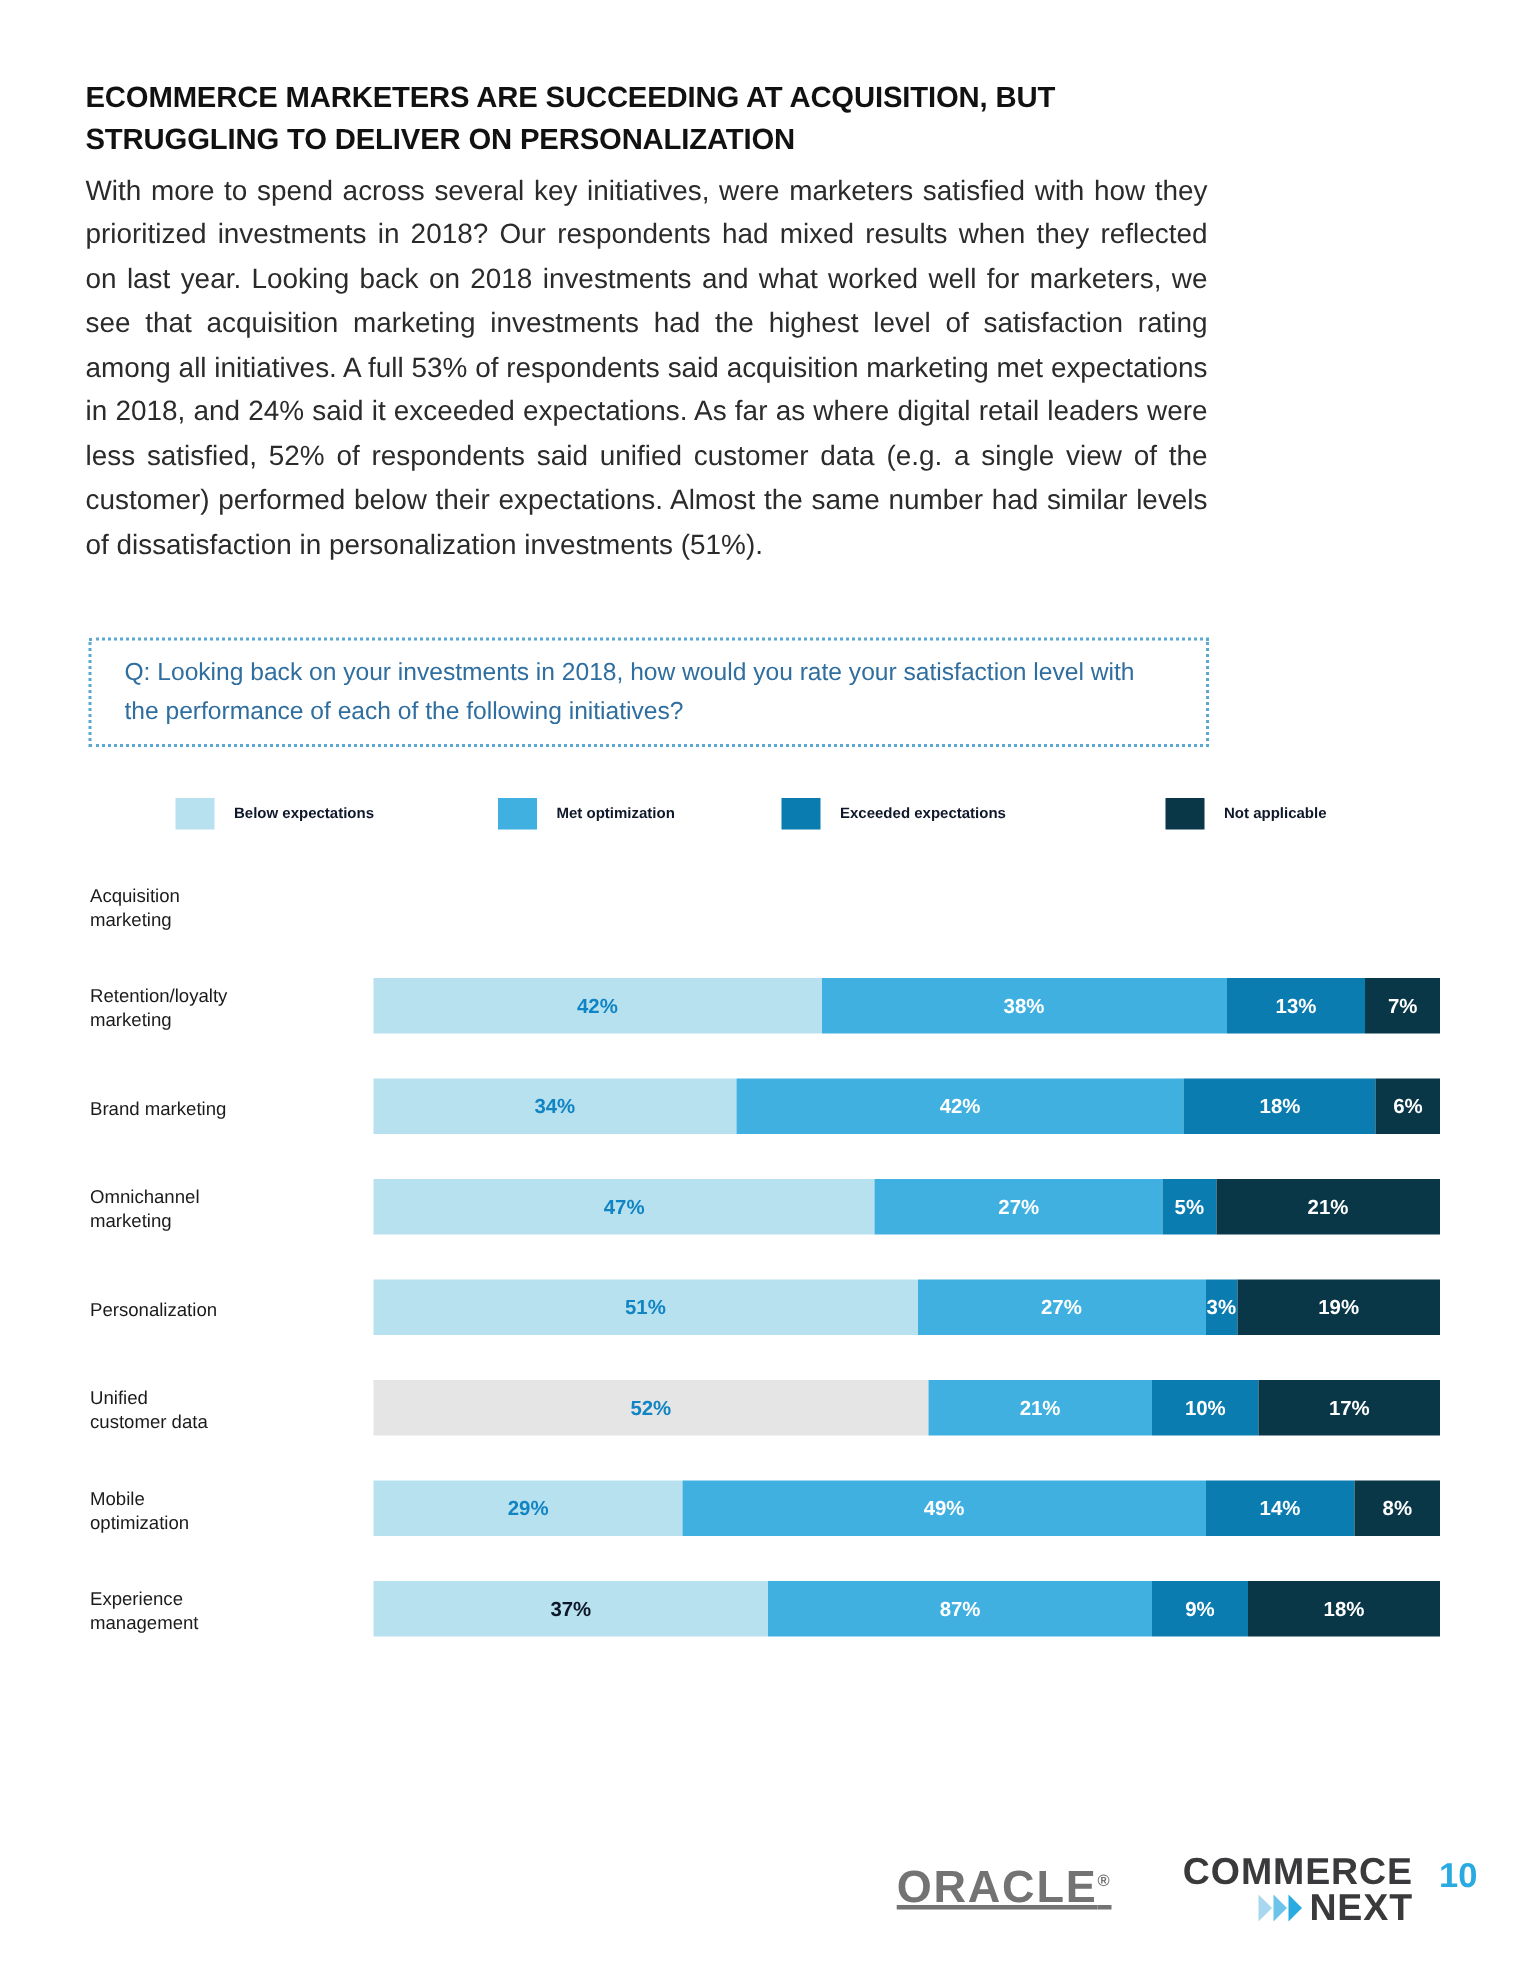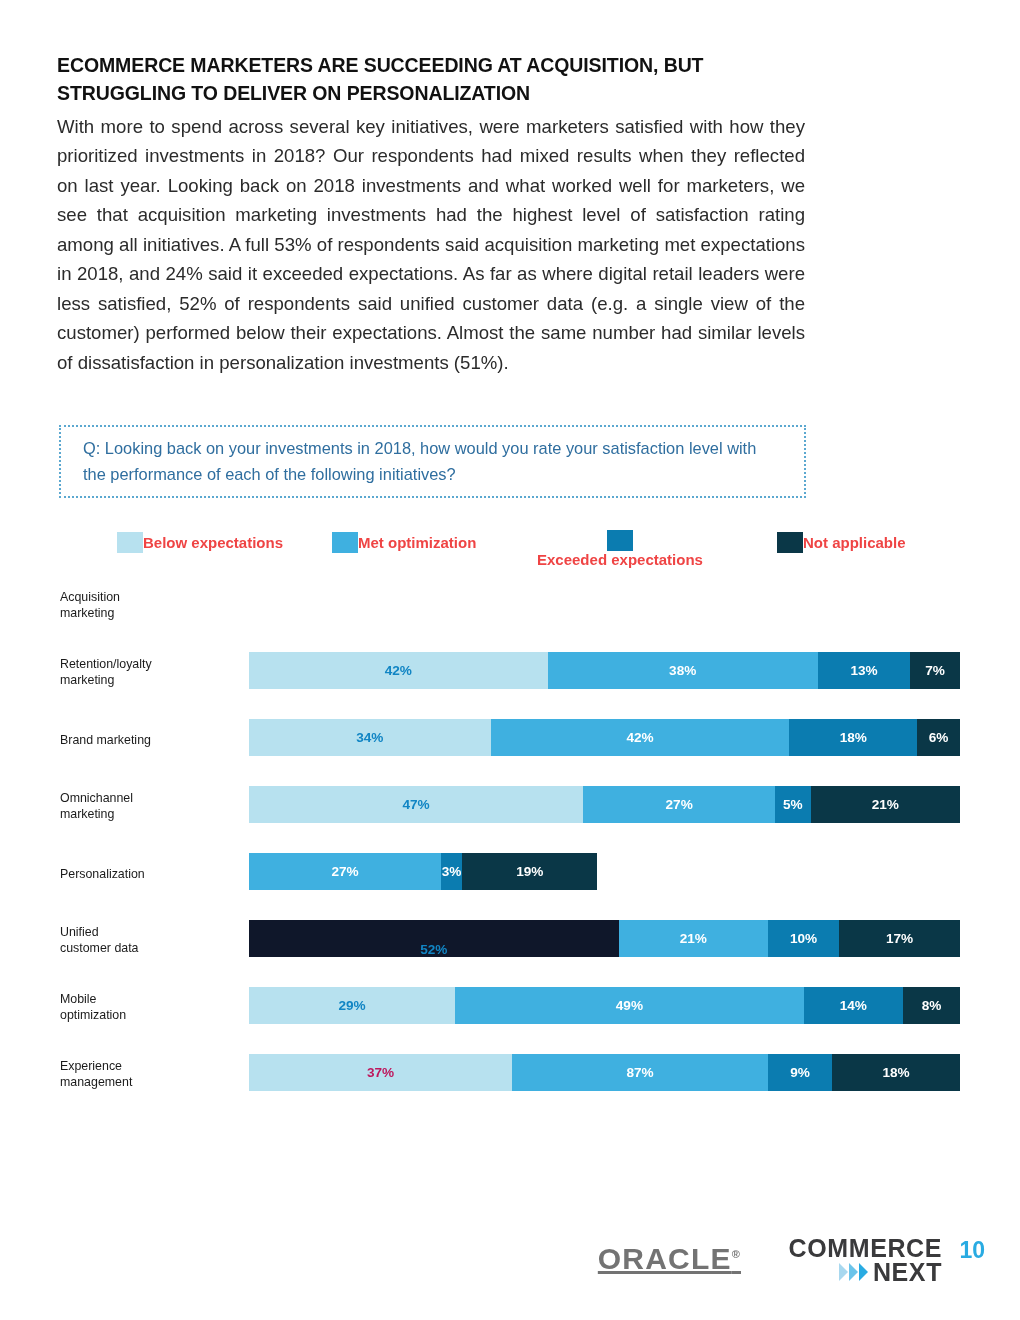--- a/index.html
+++ b/index.html
@@ -84,23 +84,24 @@
     height: 24px;
     white-space: nowrap;
   }
   .legend-swatch {
     width: 26px;
     height: 21px;
     display: inline-block;
     flex: 0 0 auto;
   }
   .legend-label {
-    font-size: 15px;
+    margin-left: 13px;
+    font-size: 10px;
     font-weight: 600;
-    color: #ef4444;
+    color: #0f172a;
   }
 
   
   .chart {
     position: absolute;
     left: 0;
     top: 572px;
     width: 1020px;
   }
   .chart-row {
@@ -227,21 +228,21 @@
 
   <div class="legend">
       <div class="legend-item" style="left: 0px;">
         <span class="legend-swatch" style="background: rgb(183, 225, 239);"></span>
         <span class="legend-label">Below expectations</span>
       </div>
       <div class="legend-item" style="left: 215px;">
         <span class="legend-swatch" style="background: rgb(63, 176, 224);"></span>
         <span class="legend-label">Met optimization</span>
       </div>
-      <div class="legend-item" style="left: 420px; flex-direction: column;">
+      <div class="legend-item" style="left: 404px;">
         <span class="legend-swatch" style="background: rgb(11, 124, 176);"></span>
         <span class="legend-label">Exceeded expectations</span>
       </div>
       <div class="legend-item" style="left: 660px;">
         <span class="legend-swatch" style="background: rgb(10, 55, 71);"></span>
         <span class="legend-label">Not applicable</span>
       </div>
     </div>
 
   <div class="chart">
@@ -308,38 +309,41 @@
           <div class="seg" style="width: 21%; background: rgb(10, 55, 71); color: rgb(255, 255, 255);">
             <span class="seg-label">21%</span>
           </div>
         </div>
       </div>
       <div class="chart-row">
         <div class="row-label">
           <div>Personalization</div>
         </div>
         <div class="bar">
+          <div class="seg" style="width: 51%; background: rgb(183, 225, 239); color: rgb(17, 133, 196);">
+            <span class="seg-label">51%</span>
+          </div>
           <div class="seg" style="width: 27%; background: rgb(63, 176, 224); color: rgb(255, 255, 255);">
             <span class="seg-label">27%</span>
           </div>
           <div class="seg" style="width: 3%; background: rgb(11, 124, 176); color: rgb(255, 255, 255);">
             <span class="seg-label">3%</span>
           </div>
           <div class="seg" style="width: 19%; background: rgb(10, 55, 71); color: rgb(255, 255, 255);">
             <span class="seg-label">19%</span>
           </div>
         </div>
       </div>
       <div class="chart-row">
         <div class="row-label">
           <div>Unified</div>
           <div>customer data</div>
         </div>
         <div class="bar">
-          <div class="seg" style="width: 52%; background: #0f172a; color: rgb(17, 133, 196); align-items: flex-end;">
+          <div class="seg" style="width: 52%; background: #e5e5e5; color: rgb(17, 133, 196);">
             <span class="seg-label">52%</span>
           </div>
           <div class="seg" style="width: 21%; background: rgb(63, 176, 224); color: rgb(255, 255, 255);">
             <span class="seg-label">21%</span>
           </div>
           <div class="seg" style="width: 10%; background: rgb(11, 124, 176); color: rgb(255, 255, 255);">
             <span class="seg-label">10%</span>
           </div>
           <div class="seg" style="width: 17%; background: rgb(10, 55, 71); color: rgb(255, 255, 255);">
             <span class="seg-label">17%</span>
@@ -365,21 +369,21 @@
             <span class="seg-label">8%</span>
           </div>
         </div>
       </div>
       <div class="chart-row">
         <div class="row-label">
           <div>Experience</div>
           <div>management</div>
         </div>
         <div class="bar">
-          <div class="seg" style="width: 37%; background: rgb(183, 225, 239); color: #be185d;">
+          <div class="seg" style="width: 37%; background: rgb(183, 225, 239); color: #0f172a;">
             <span class="seg-label">37%</span>
           </div>
           <div class="seg" style="width: 36%; background: rgb(63, 176, 224); color: rgb(255, 255, 255);">
             <span class="seg-label">87%</span>
           </div>
           <div class="seg" style="width: 9%; background: rgb(11, 124, 176); color: rgb(255, 255, 255);">
             <span class="seg-label">9%</span>
           </div>
           <div class="seg" style="width: 18%; background: rgb(10, 55, 71); color: rgb(255, 255, 255);">
             <span class="seg-label">18%</span>

